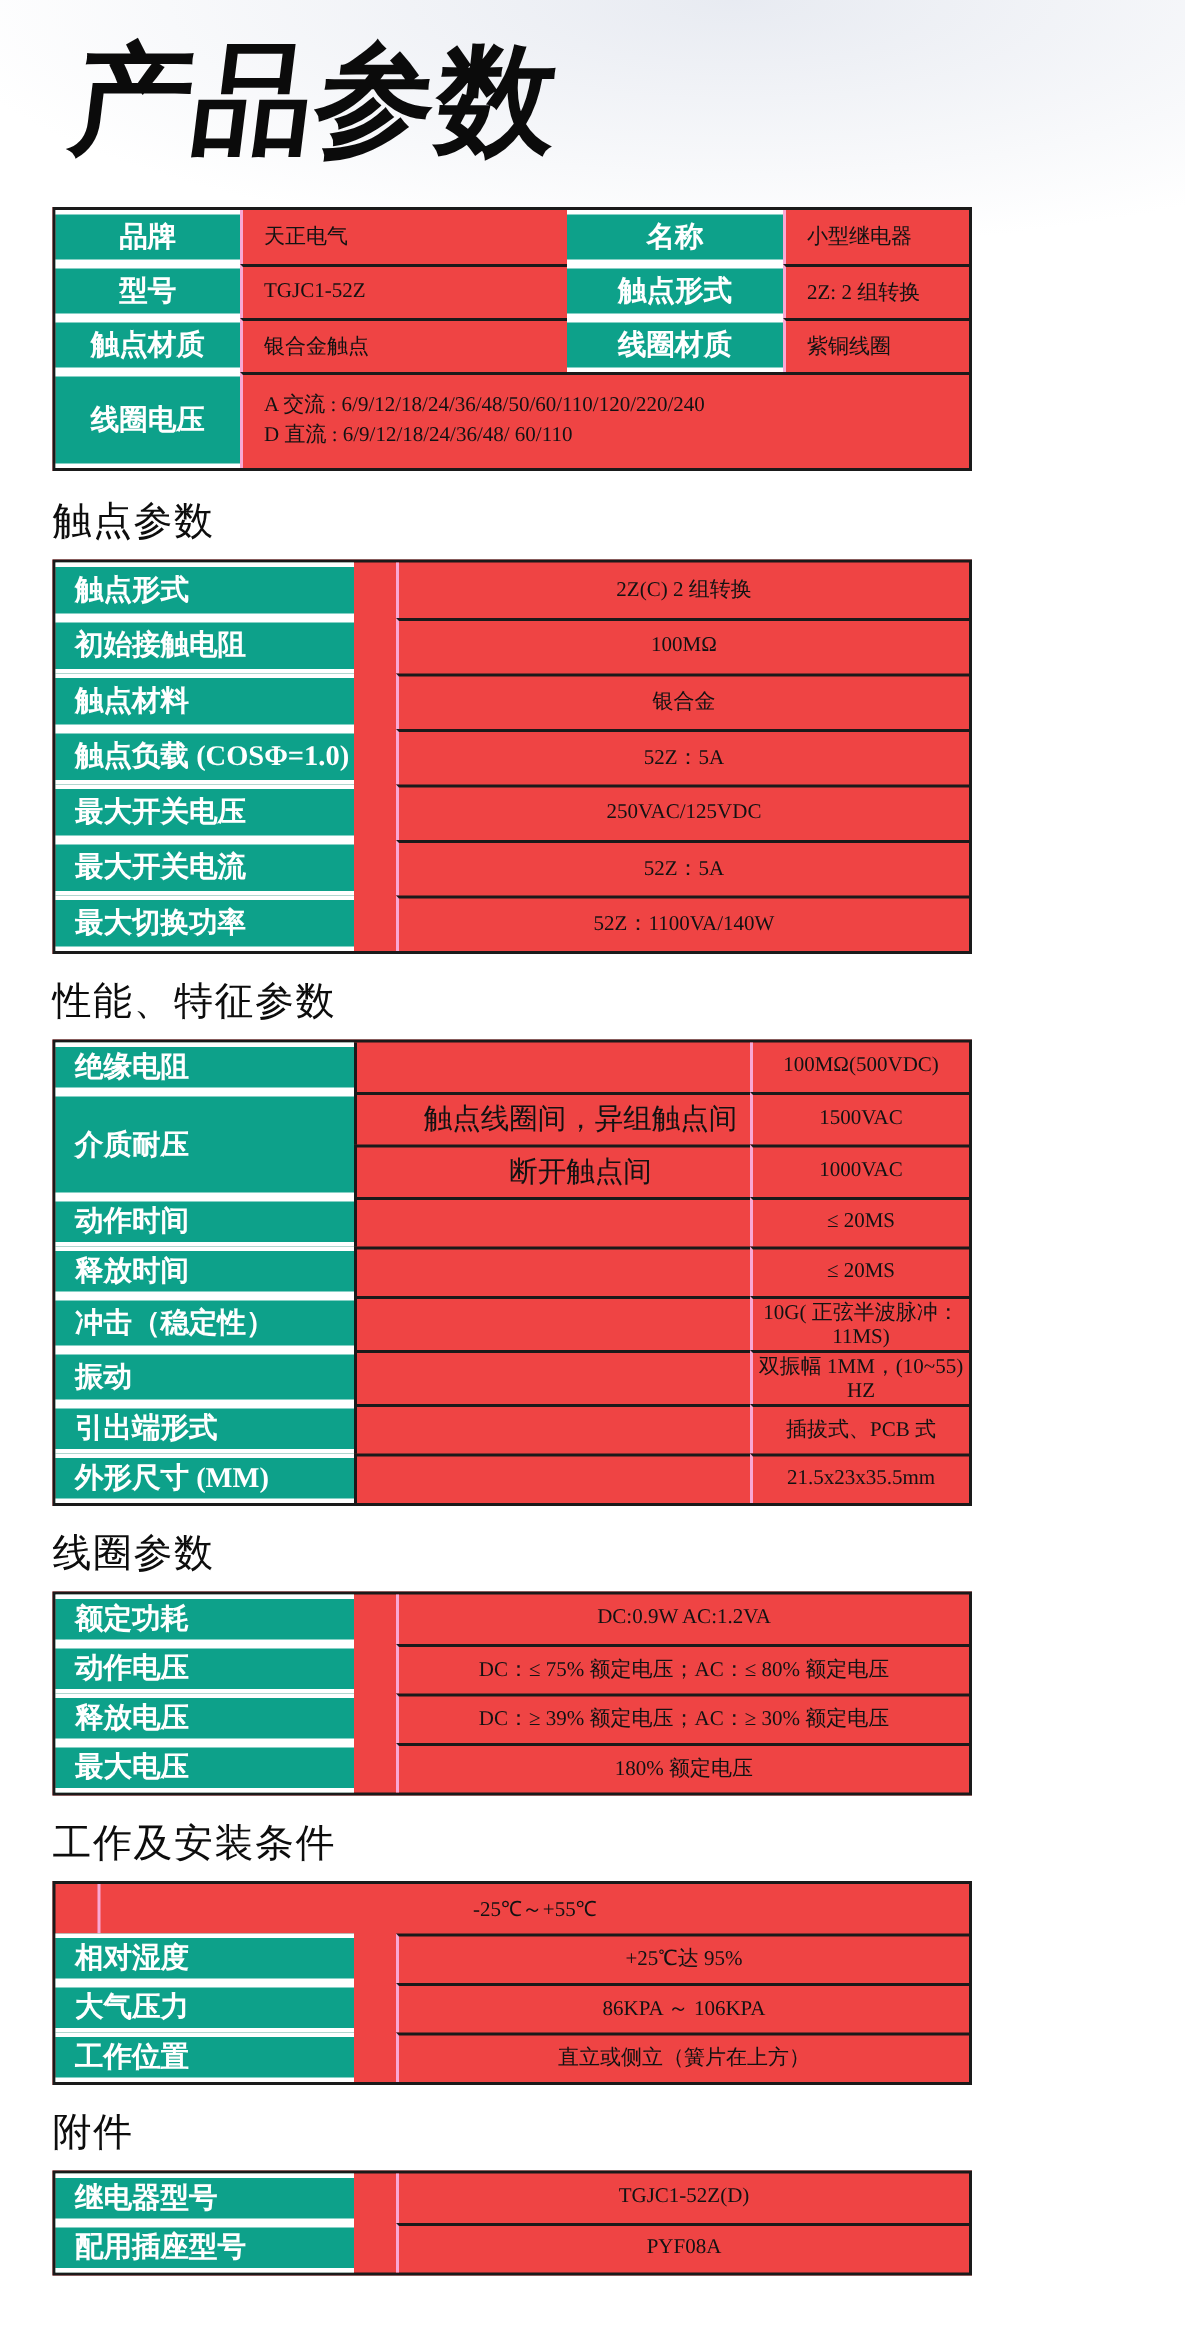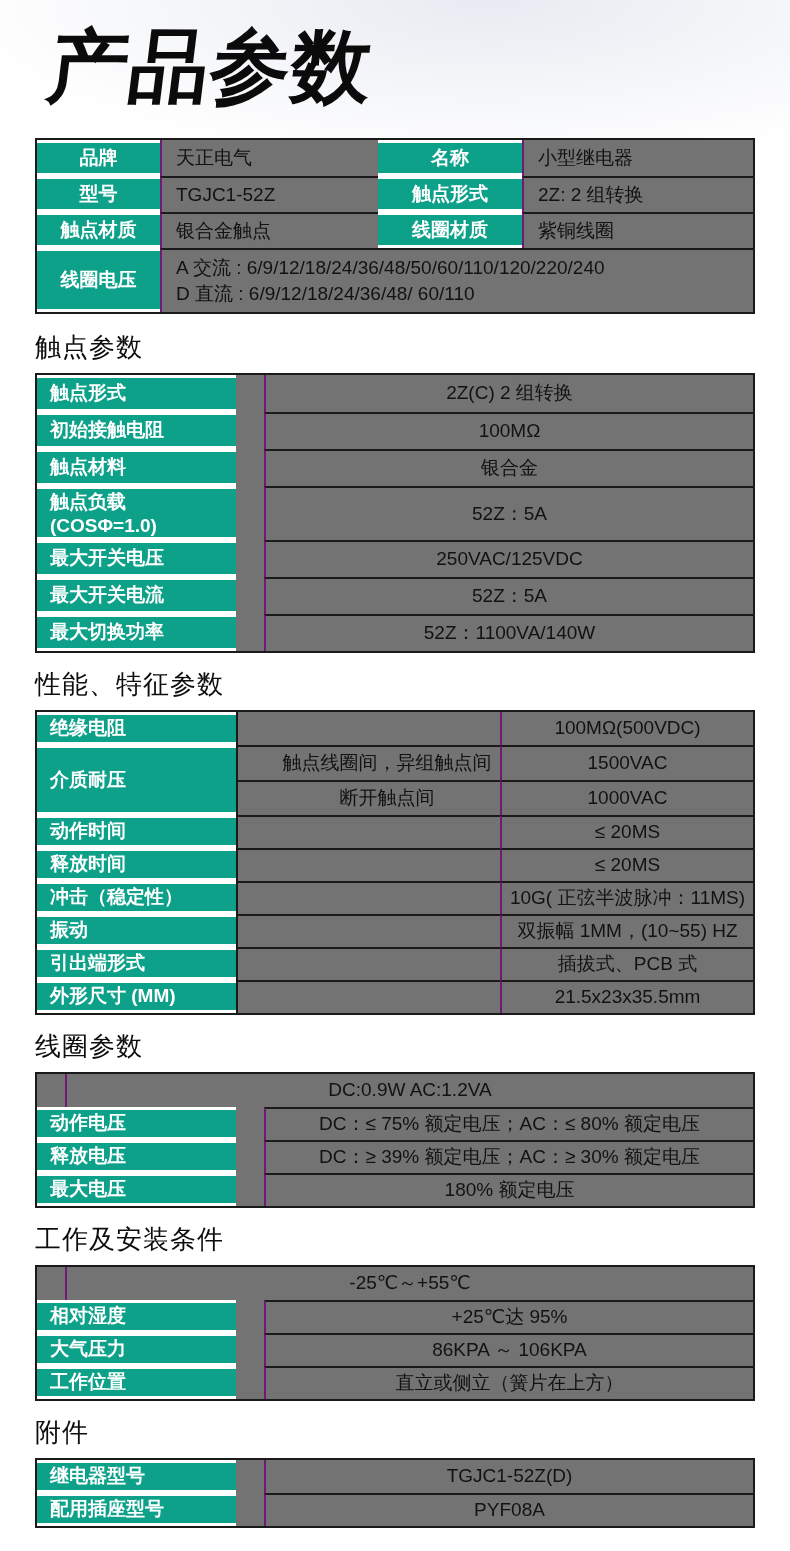--- a/index.html
+++ b/index.html
@@ -24,37 +24,37 @@
     width:fit-content; white-space:nowrap;
   }
 
   .section-title {
     font-size:26px; font-weight:400; color:#0d0d0d;
     margin-top:14px; margin-bottom:8px; letter-spacing:1px;
   }
   .section-title.first { margin-top:16px; }
 
   .tbl {
-    border:2px solid #1a1a1a; background:#737373; width:720px;
+    border:2px solid #1a1a1a; background:#ef4444; width:613px;font-family:Liberation Serif, serif;
   }
   .row { display:flex; align-items:stretch; }
 
   
   .h {
     background:#0da18a; color:#fff; font-weight:700; font-size:19px;
     border-top:3px solid #fff; border-bottom:3px solid #fff;
     display:flex; align-items:center;
   }
   .h.center { justify-content:center; text-align:center; }
   .h.left { padding-left:13px; }
 
   
   .v {
-    display:flex; align-items:center; font-size:19px; color:#121212;
-    border-left:2px solid #701a75;
+    display:flex; align-items:center; font-size:14px; color:#121212;
+    border-left:2px solid #f9a8d4;
   }
   .row + .row .v, .row + .row .mid, .subrow + .subrow .v, .subrow + .subrow .mid { border-top:2px solid #1a1a1a; }
   .v.center { justify-content:center; text-align:center; }
   .v.left { padding-left:14px; }
   .mid {
     display:flex; align-items:center; justify-content:center; text-align:center;
     font-size:19px; color:#121212; border-left:2px solid #1a1a1a;
   }
 
   
@@ -202,20 +202,21 @@
     <div class="row">
       <div class="h left">外形尺寸 (MM)</div>
       <div class="mid"></div>
       <div class="v center">21.5x23x35.5mm</div>
     </div>
   </div>
 
   <h2 class="section-title">线圈参数</h2>
   <div class="tbl t2 compact">
     <div class="row">
+      <div class="h left">额定功耗</div>
       <div class="v center">DC:0.9W AC:1.2VA</div>
     </div>
     <div class="row">
       <div class="h left">动作电压</div>
       <div class="v center">DC：≤ 75% 额定电压；AC：≤ 80% 额定电压</div>
     </div>
     <div class="row">
       <div class="h left">释放电压</div>
       <div class="v center">DC：≥ 39% 额定电压；AC：≥ 30% 额定电压</div>
     </div>

